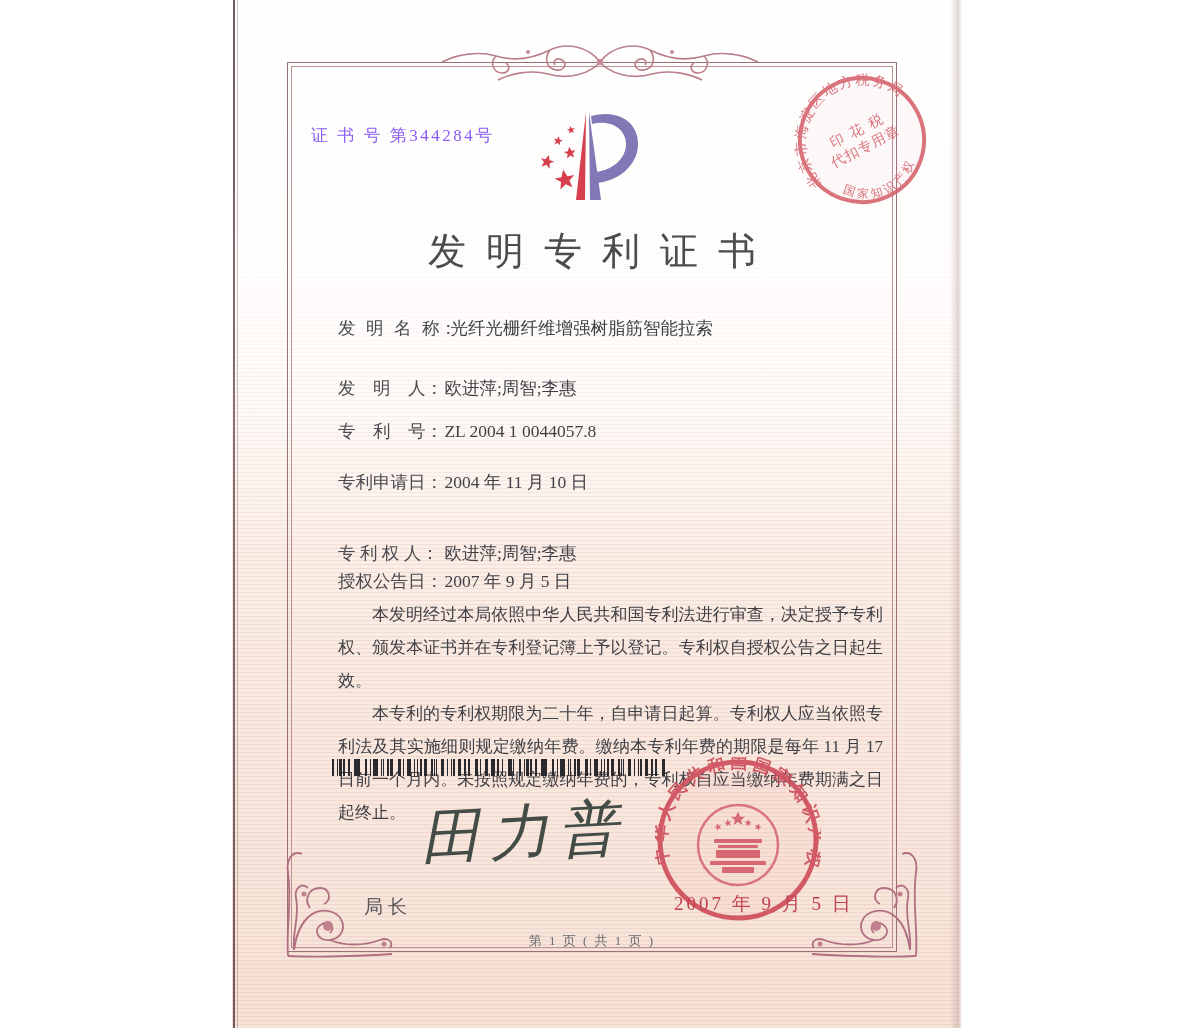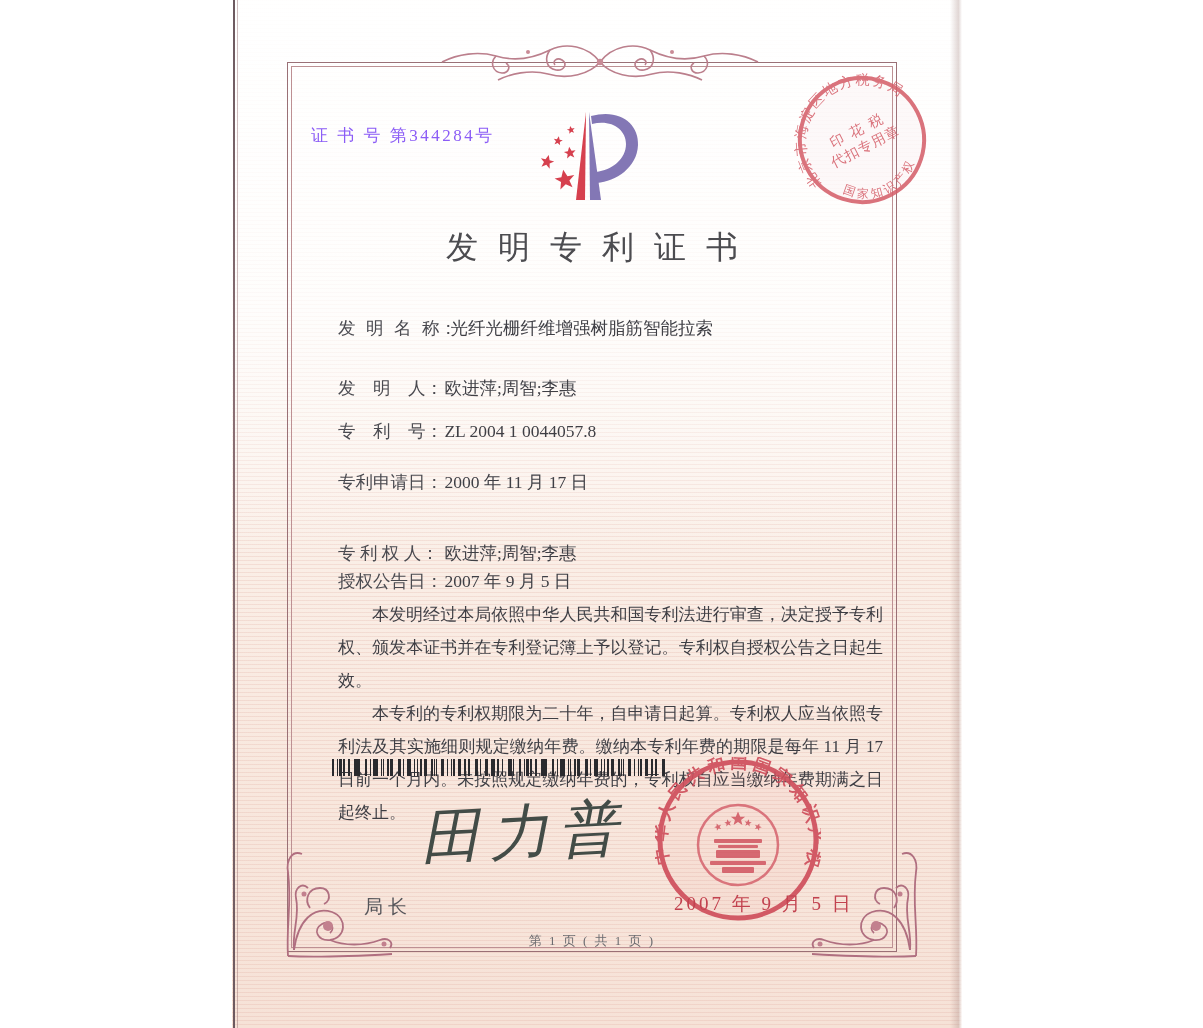--- a/index.html
+++ b/index.html
@@ -38,21 +38,21 @@
   .corner-bl{left:280px;top:842px;}
   .corner-br{left:806px;top:842px;transform:scaleX(-1);}
   .cert-number{
     position:absolute;left:311px;top:124px;font-size:17px;color:#8b5cf6;
     letter-spacing:2.5px;
   }
   .logo{position:absolute;left:538px;top:106px;width:112px;height:118px;}
   .tax-stamp{position:absolute;left:786px;top:64px;width:152px;height:152px;transform:rotate(-27deg);opacity:0.88;}
   .doc-title{
     position:absolute;left:287px;top:226px;width:610px;text-align:center;
-    font-size:32px;color:#4c4c50;letter-spacing:20px;text-indent:20px;font-weight:500;
+    font-size:38px;color:#4c4c50;letter-spacing:20px;text-indent:20px;font-weight:500;
   }
   .field-row{position:absolute;left:338px;font-size:17.5px;color:#45454a;white-space:nowrap;}
   .field-label{display:inline-block;width:102px;color:#4a4a50;}
   .field-value{color:#3f3f45;}
   .row-1{top:316px;font-family:Liberation Mono, monospace;}
   .row-2{top:376px;}
   .row-3{top:419px;}
   .row-4{top:470px;}
   .row-5{top:541px;}
   .row-6{top:569px;}
@@ -191,21 +191,21 @@
 <div class="field-row row-2">
   <span class="field-label">发　明　人：</span>
   <span class="field-value">欧进萍;周智;李惠</span>
 </div>
 <div class="field-row row-3">
   <span class="field-label">专　利　号：</span>
   <span class="field-value">ZL 2004 1 0044057.8</span>
 </div>
 <div class="field-row row-4">
   <span class="field-label">专利申请日：</span>
-  <span class="field-value">2000 年 11 月 17 日</span>
+  <span class="field-value">2004 年 11 月 10 日</span>
 </div>
 <div class="field-row row-5">
   <span class="field-label">专 利 权 人：</span>
   <span class="field-value">欧进萍;周智;李惠</span>
 </div>
 <div class="field-row row-6">
   <span class="field-label">授权公告日：</span>
   <span class="field-value">2007 年 9 月 5 日</span>
 </div>
 

